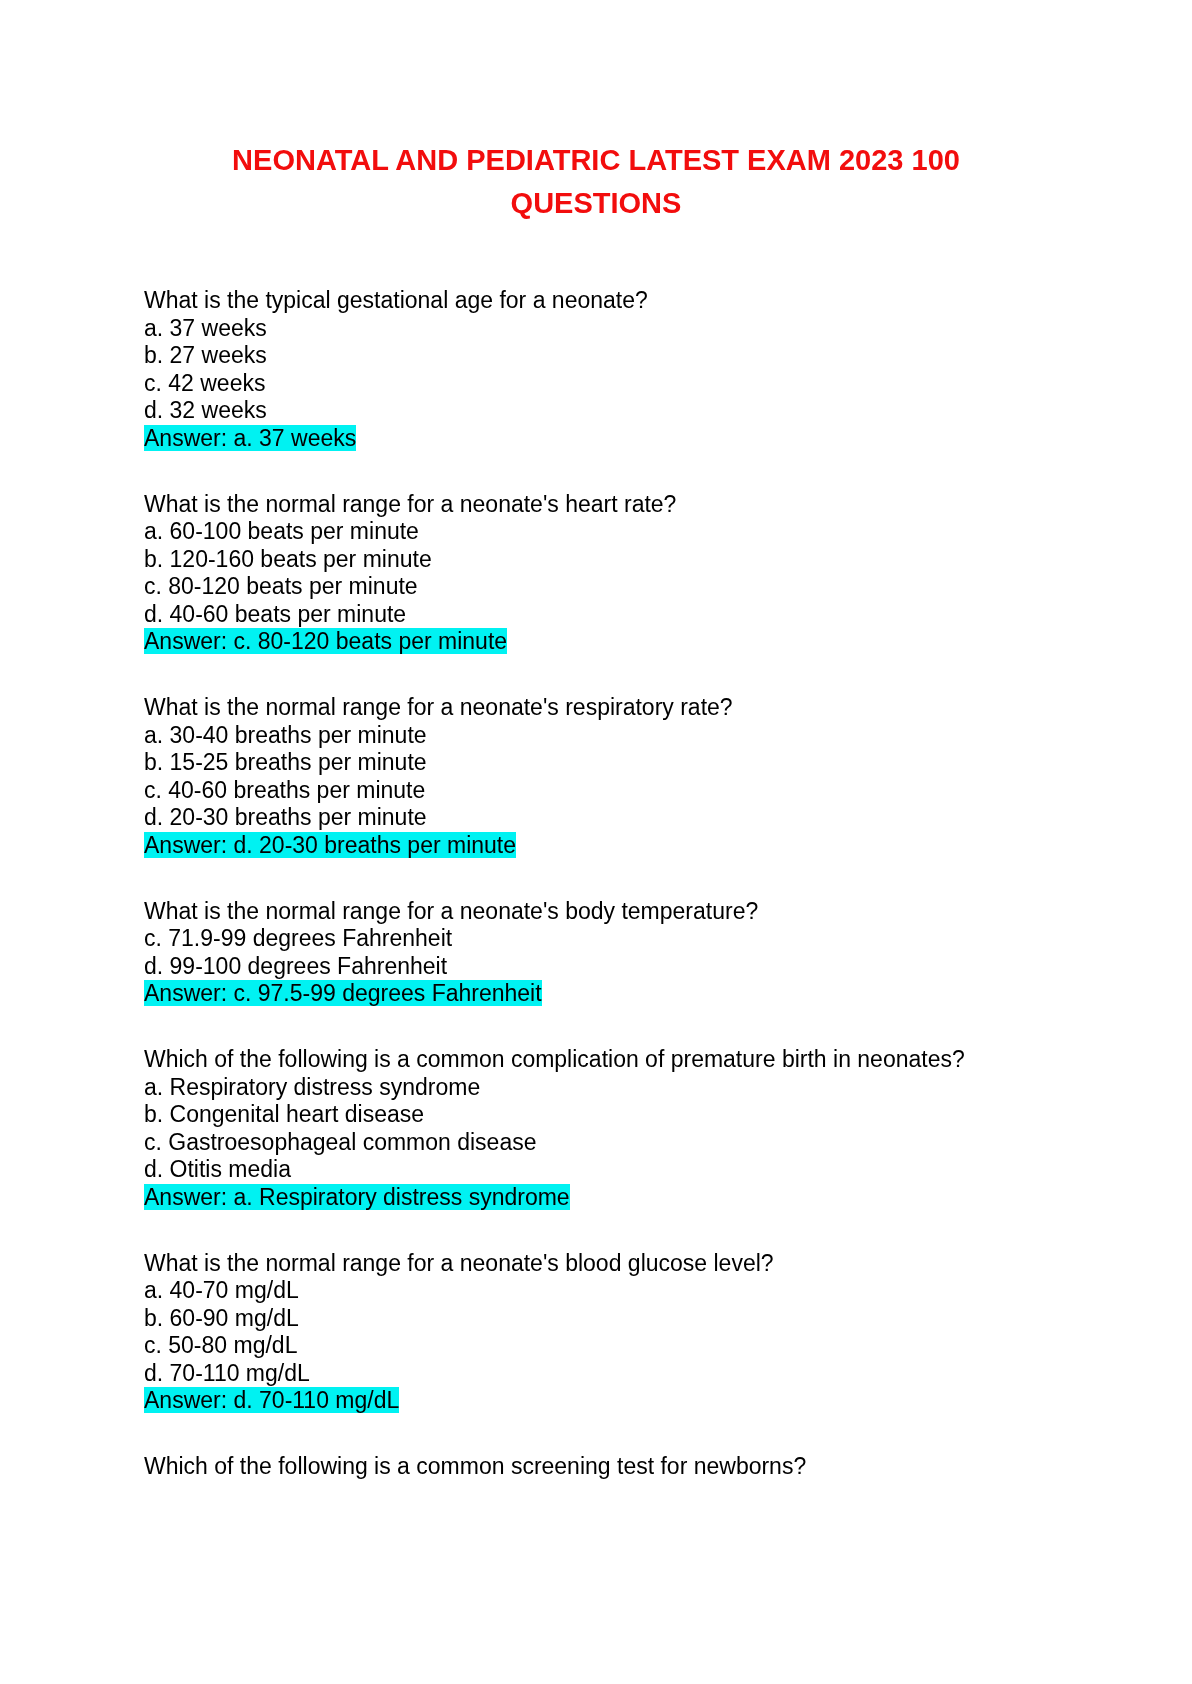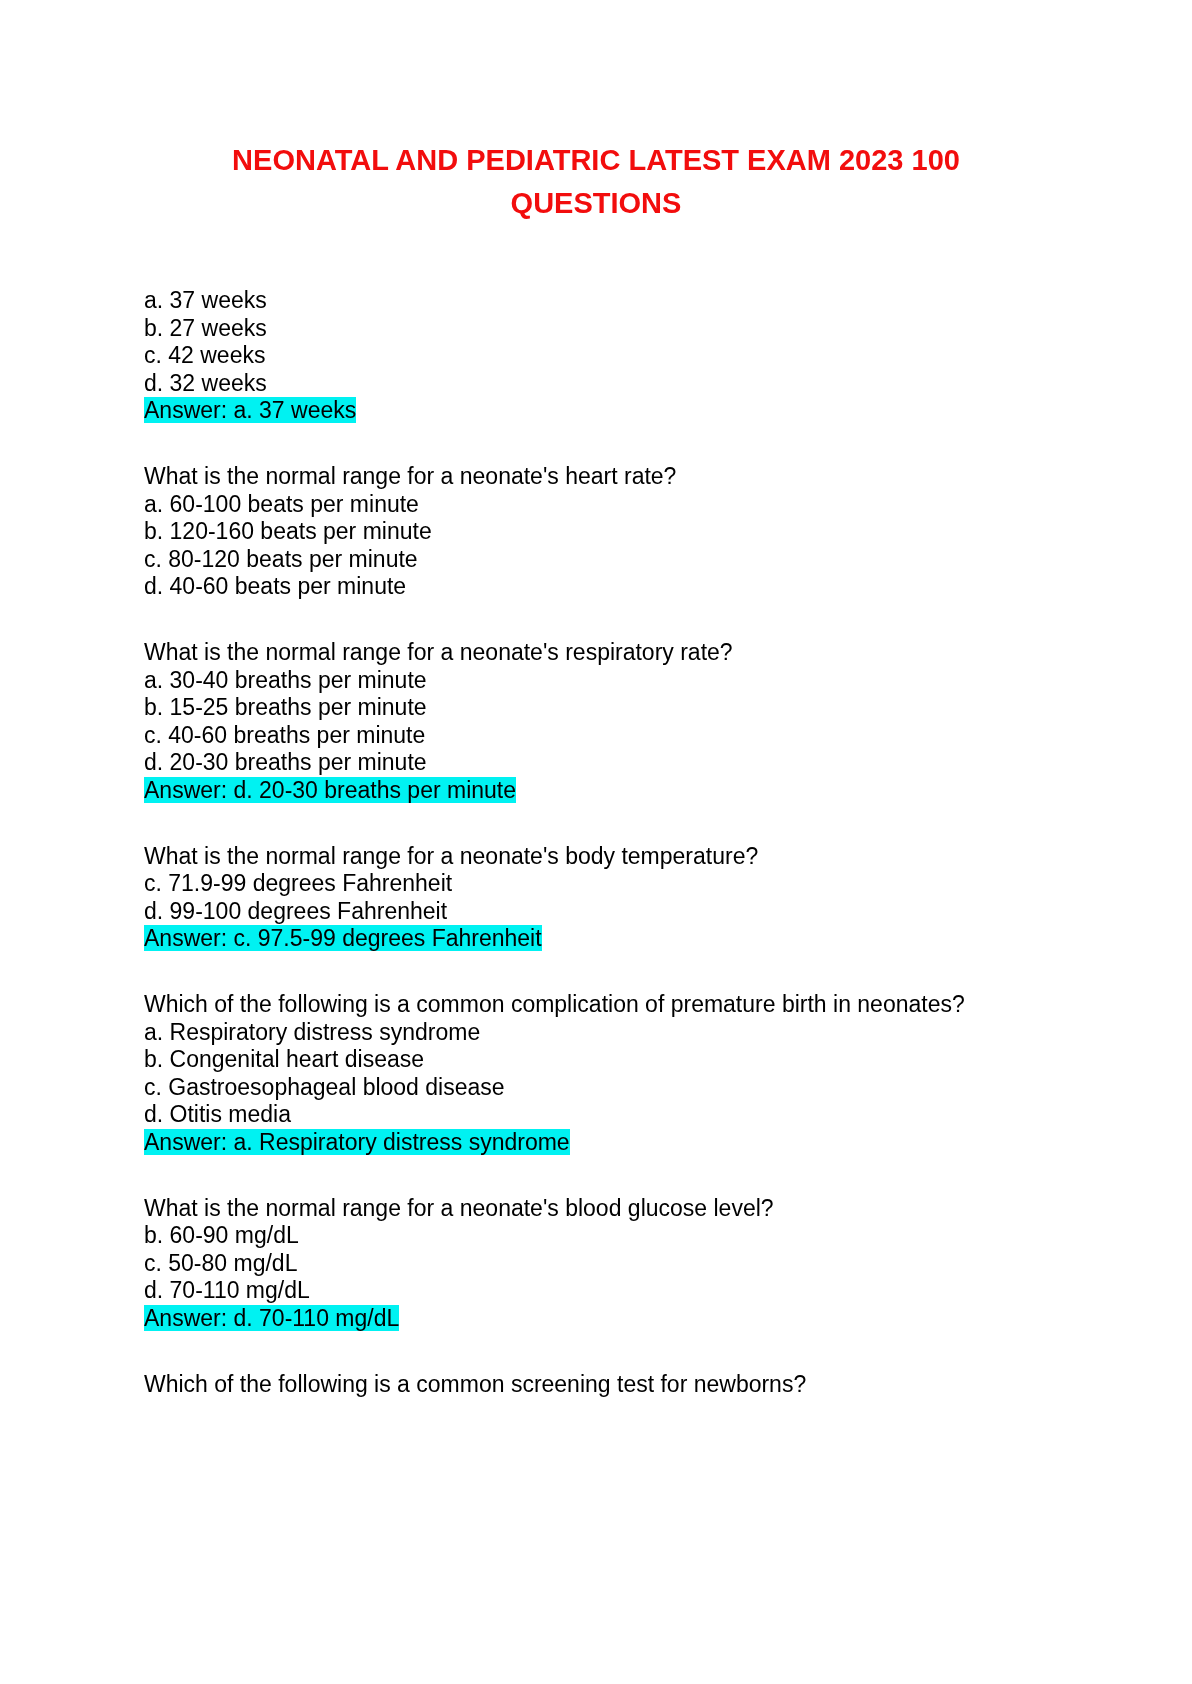--- a/index.html
+++ b/index.html
@@ -42,57 +42,60 @@
 </head>
 <body>
 
 <div class="page">
   <div class="title-block">
     <div class="line">NEONATAL AND PEDIATRIC LATEST EXAM 2023 100</div>
     <div class="line">QUESTIONS</div>
   </div>
   <div class="content" id="questions">
       <div class="qblock">
+        <div class="line">What is the typical gestational age for a neonate?</div>
         <div class="line">a. 37 weeks</div>
         <div class="line">b. 27 weeks</div>
         <div class="line">c. 42 weeks</div>
         <div class="line">d. 32 weeks</div>
         <div class="line"><span class="hl">Answer: a. 37 weeks</span></div>
       </div>
       <div class="qblock">
         <div class="line">What is the normal range for a neonate's heart rate?</div>
         <div class="line">a. 60-100 beats per minute</div>
         <div class="line">b. 120-160 beats per minute</div>
         <div class="line">c. 80-120 beats per minute</div>
         <div class="line">d. 40-60 beats per minute</div>
+        <div class="line"><span class="hl">Answer: c. 80-120 beats per minute</span></div>
       </div>
       <div class="qblock">
         <div class="line">What is the normal range for a neonate's respiratory rate?</div>
         <div class="line">a. 30-40 breaths per minute</div>
         <div class="line">b. 15-25 breaths per minute</div>
         <div class="line">c. 40-60 breaths per minute</div>
         <div class="line">d. 20-30 breaths per minute</div>
         <div class="line"><span class="hl">Answer: d. 20-30 breaths per minute</span></div>
       </div>
       <div class="qblock">
         <div class="line">What is the normal range for a neonate's body temperature?</div>
         <div class="line">c. 71.9-99 degrees Fahrenheit</div>
         <div class="line">d. 99-100 degrees Fahrenheit</div>
         <div class="line"><span class="hl">Answer: c. 97.5-99 degrees Fahrenheit</span></div>
       </div>
       <div class="qblock">
         <div class="line">Which of the following is a common complication of premature birth in neonates?</div>
         <div class="line">a. Respiratory distress syndrome</div>
         <div class="line">b. Congenital heart disease</div>
-        <div class="line">c. Gastroesophageal blood disease</div>
+        <div class="line">c. Gastroesophageal common disease</div>
         <div class="line">d. Otitis media</div>
         <div class="line"><span class="hl">Answer: a. Respiratory distress syndrome</span></div>
       </div>
       <div class="qblock">
         <div class="line">What is the normal range for a neonate's blood glucose level?</div>
+        <div class="line">a. 40-70 mg/dL</div>
         <div class="line">b. 60-90 mg/dL</div>
         <div class="line">c. 50-80 mg/dL</div>
         <div class="line">d. 70-110 mg/dL</div>
         <div class="line"><span class="hl">Answer: d. 70-110 mg/dL</span></div>
       </div>
       <div class="qblock">
         <div class="line">Which of the following is a common screening test for newborns?</div>
       </div>
     </div>
 </div>

